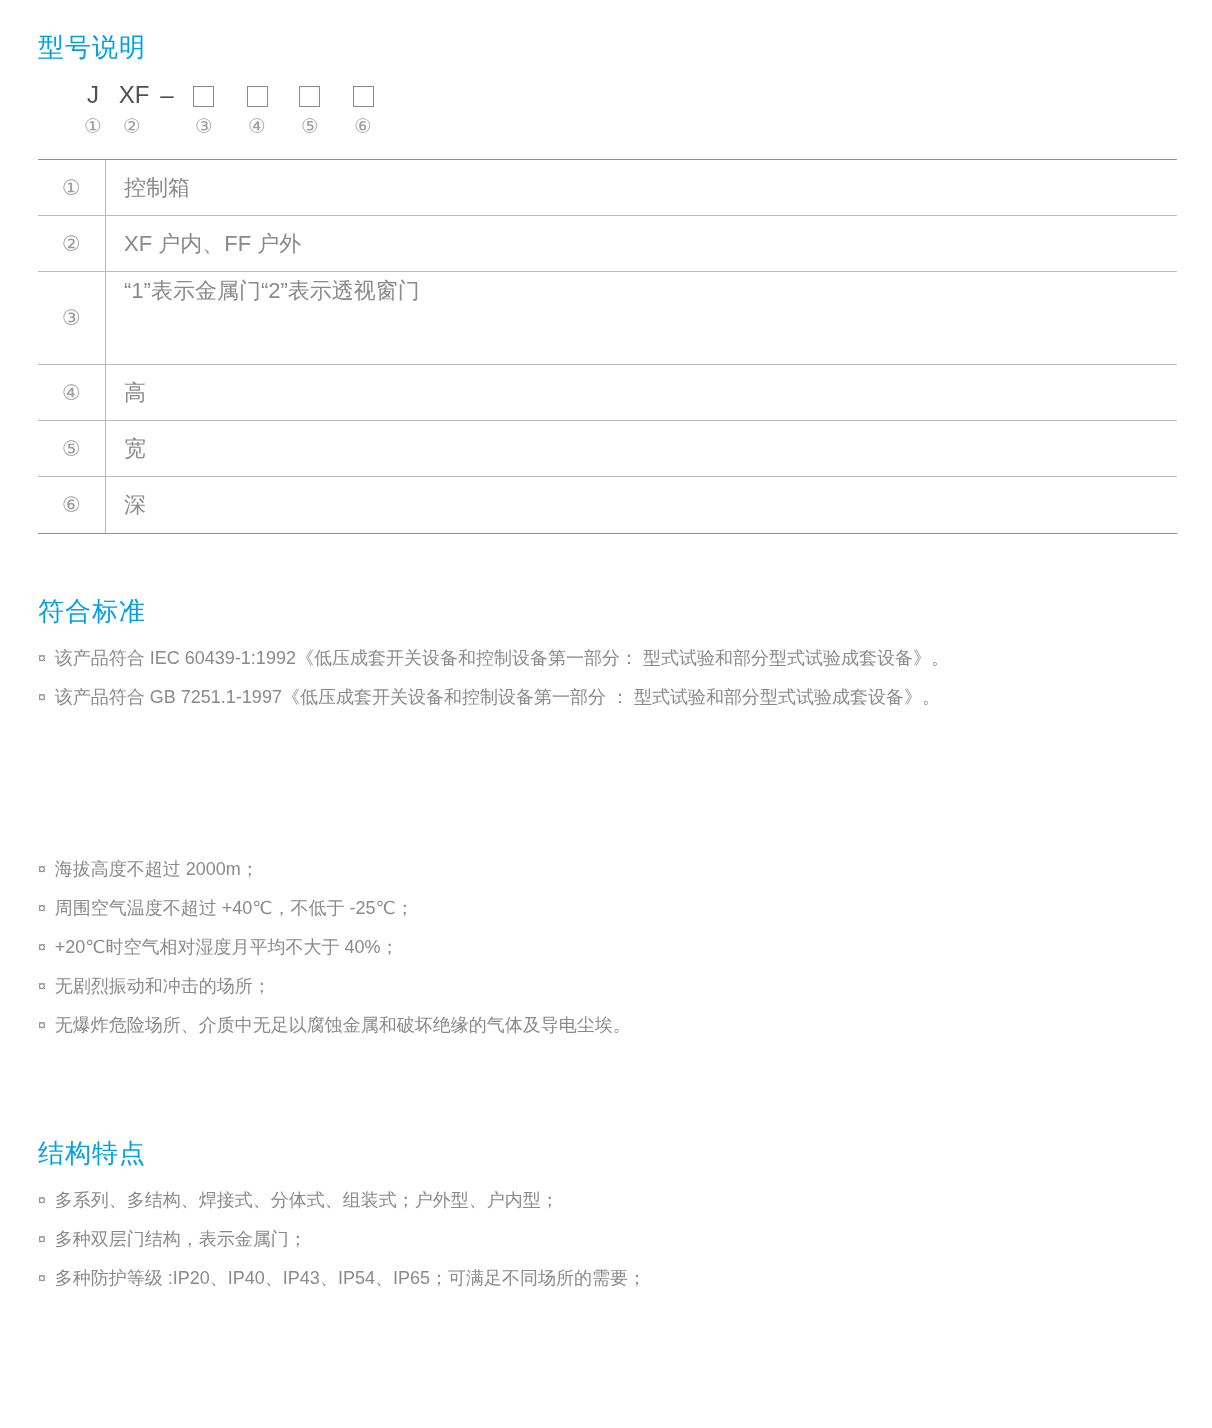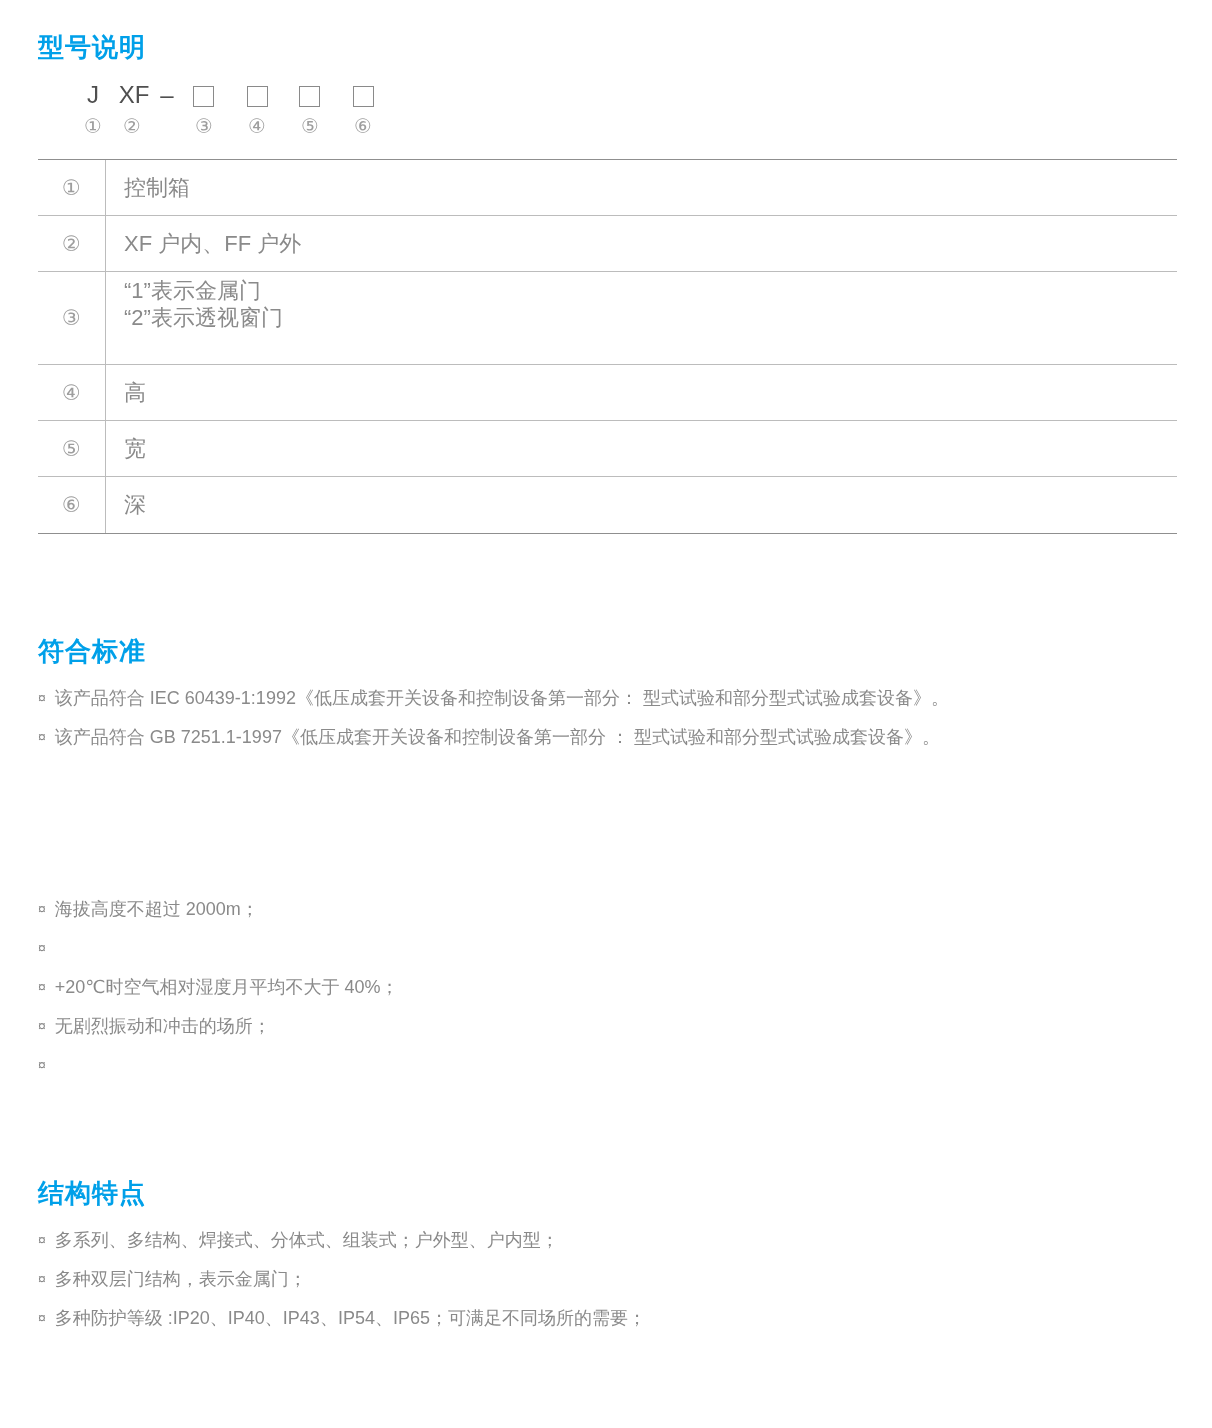--- a/index.html
+++ b/index.html
@@ -15,21 +15,21 @@
   body{
     width:1212px;height:1428px;
     font-family:"Liberation Sans","DejaVu Sans",sans-serif;
     color:var(--body-text);
     overflow:hidden;
   }
   .page{padding:30px 35px 0 38px;}
   h2.section-title{
     color:var(--accent);
     font-size:26px;
-    font-weight:bold;
+    font-weight:normal;
     letter-spacing:1px;
     margin:0 0 16px 0;
   }
   
   .model-code{position:relative;height:66px;margin-top:16px;margin-bottom:12px;}
   .model-code .glyph{position:absolute;top:0;font-size:24px;color:var(--code-text);text-align:center;}
   .g-j{left:40px;width:30px;}
   .g-xf{left:76px;width:40px;}
   .g-dash{left:116px;width:26px;}
   .code-box{
@@ -53,34 +53,34 @@
     width:68px;flex:0 0 68px;
     display:flex;align-items:center;justify-content:center;
     border-right:1px solid var(--line-soft);
     font-size:21px;color:var(--circle-text);
   }
   .t-desc{
     flex:1;display:flex;align-items:center;
     padding-left:18px;font-size:22px;color:var(--body-text);
   }
   .t-row.tall .t-desc{
-    flex-direction:column;align-items:flex-start;justify-content:flex-start;
+    flex-direction:row;align-items:flex-start;justify-content:flex-start;
     padding-top:5px;line-height:27px;
   }
   
   .bullet-list{list-style:none;}
   .bullet-list li{
     display:flex;align-items:flex-start;
     font-size:18px;line-height:26px;margin-bottom:13px;
     color:var(--body-text);
   }
   .bullet-list .bullet{
     font-size:14px;line-height:26px;margin-right:9px;color:var(--body-text);
   }
-  .sec-standards{margin-top:100px;}
+  .sec-standards{margin-top:60px;}
   .sec-environment{margin-top:146px;}
   .sec-features{margin-top:98px;}
 </style>
 </head>
 <body>
 
 <div class="page">
 
   <section>
     <h2 class="section-title">型号说明</h2>
@@ -147,31 +147,33 @@
   </section>
 
   <section class="sec-environment">
     <ul class="bullet-list">
       <li>
         <span class="bullet">¤</span>
         <span>海拔高度不超过 2000m；</span>
       </li>
       <li>
         <span class="bullet">¤</span>
+        <span>周围空气温度不超过 +40℃，不低于 -25℃；</span>
       </li>
       <li>
         <span class="bullet">¤</span>
         <span>+20℃时空气相对湿度月平均不大于 40%；</span>
       </li>
       <li>
         <span class="bullet">¤</span>
         <span>无剧烈振动和冲击的场所；</span>
       </li>
       <li>
         <span class="bullet">¤</span>
+        <span>无爆炸危险场所、介质中无足以腐蚀金属和破坏绝缘的气体及导电尘埃。</span>
       </li>
     </ul>
   </section>
 
   <section class="sec-features">
     <h2 class="section-title">结构特点</h2>
     <ul class="bullet-list">
       <li>
         <span class="bullet">¤</span>
         <span>多系列、多结构、焊接式、分体式、组装式；户外型、户内型；</span>

